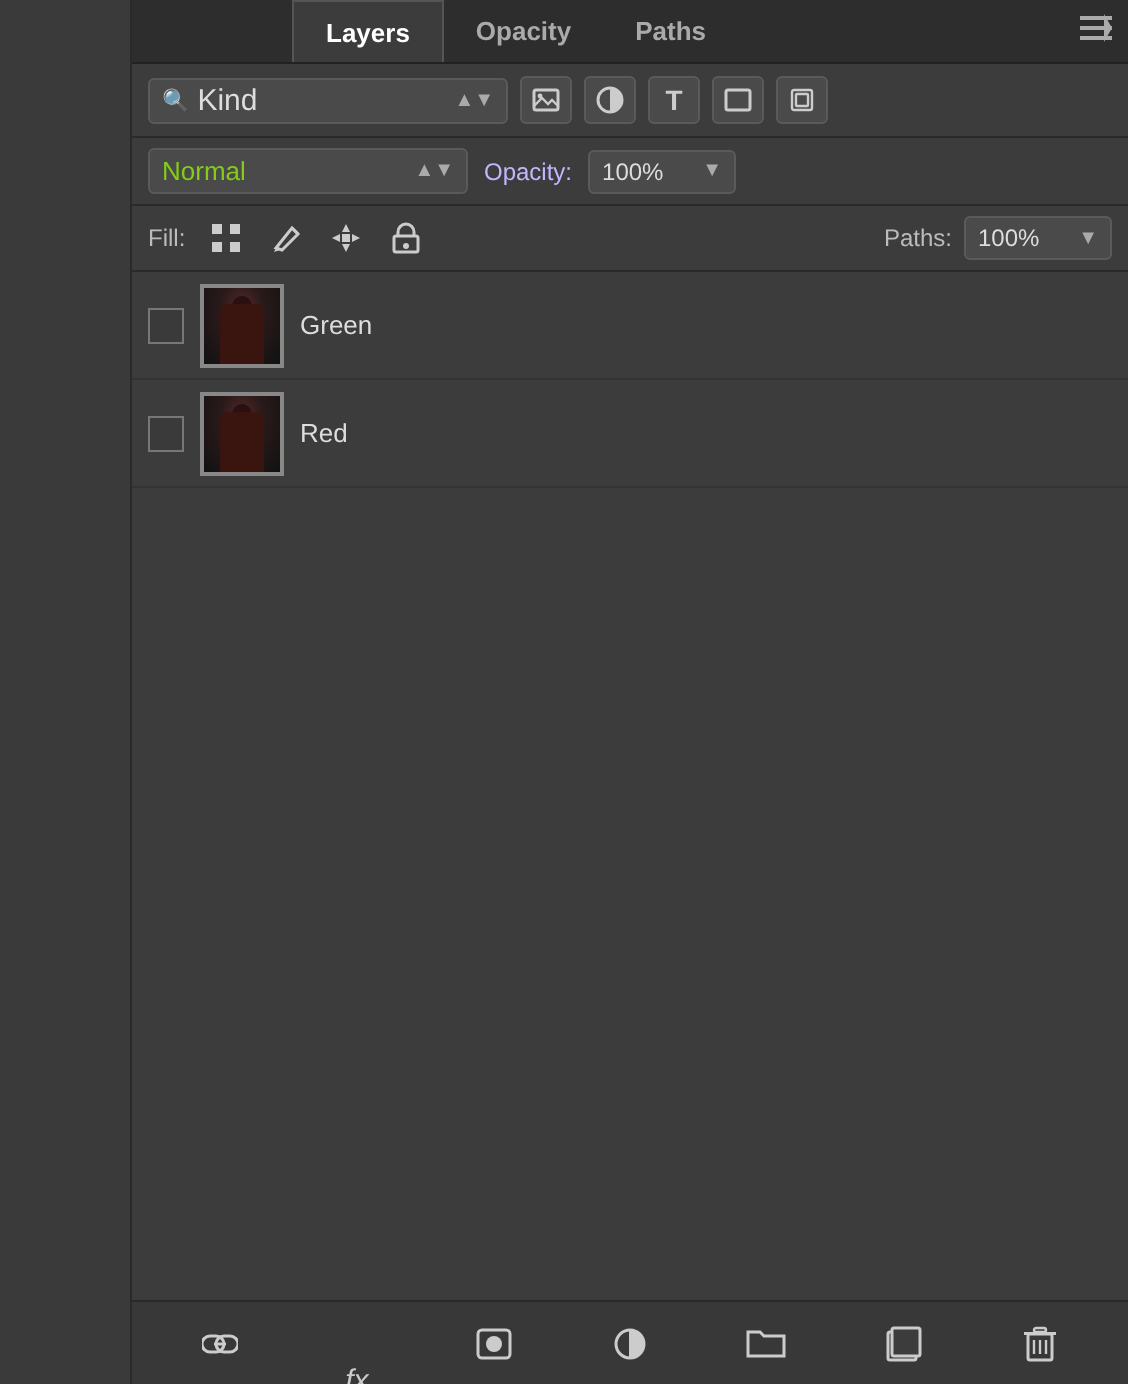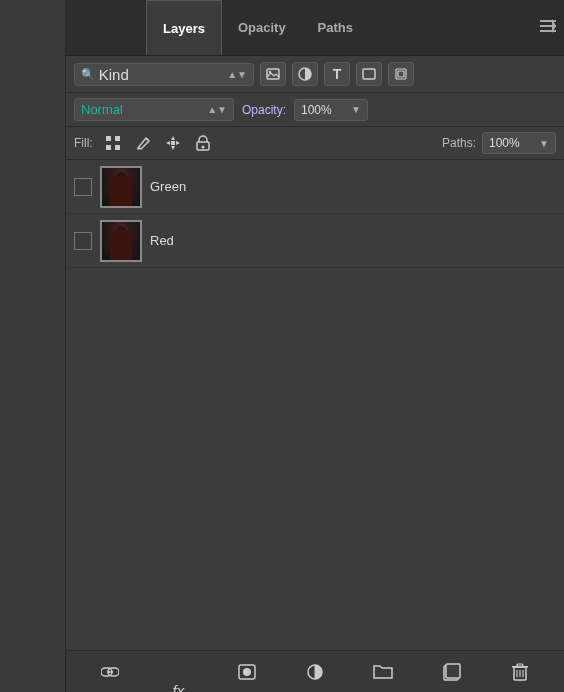--- a/index.html
+++ b/index.html
@@ -12,21 +12,21 @@
       color: #ccc;
       overflow: hidden;
     }
 
     
     .tab-bar {
       display: flex;
       align-items: center;
       background: #2d2d2d;
       border-bottom: 1px solid #222;
-      height: 56px;
+      height: 32px;
       padding-left: 80px;
       position: relative;
     }
     .tab {
       padding: 8px 16px;
       cursor: pointer;
       color: #aaa;
       font-size: 13px;
       font-weight: bold;
       height: 100%;
@@ -109,21 +109,21 @@
       align-items: center;
       background: #4a4a4a;
       border: 1px solid #5a5a5a;
       border-radius: 3px;
       padding: 3px 6px;
       width: 160px;
       cursor: pointer;
     }
     .blend-select-text {
       flex: 1;
-      color: #14b8a6;
+      color: #84cc16;
       font-size: 13px;
     }
     .blend-select-arrow {
       color: #aaa;
       font-size: 10px;
     }
     .opacity-label {
       color: #c4b5fd;
       font-size: 12px;
     }

